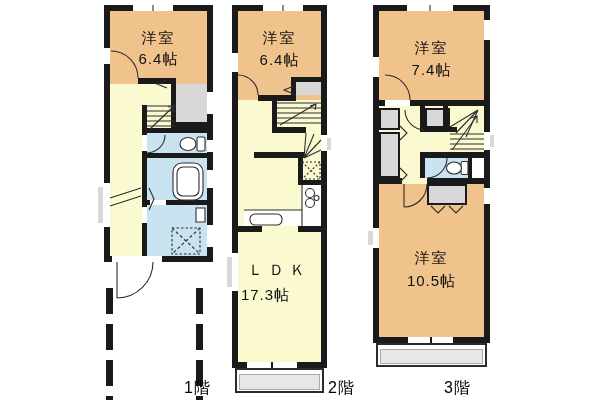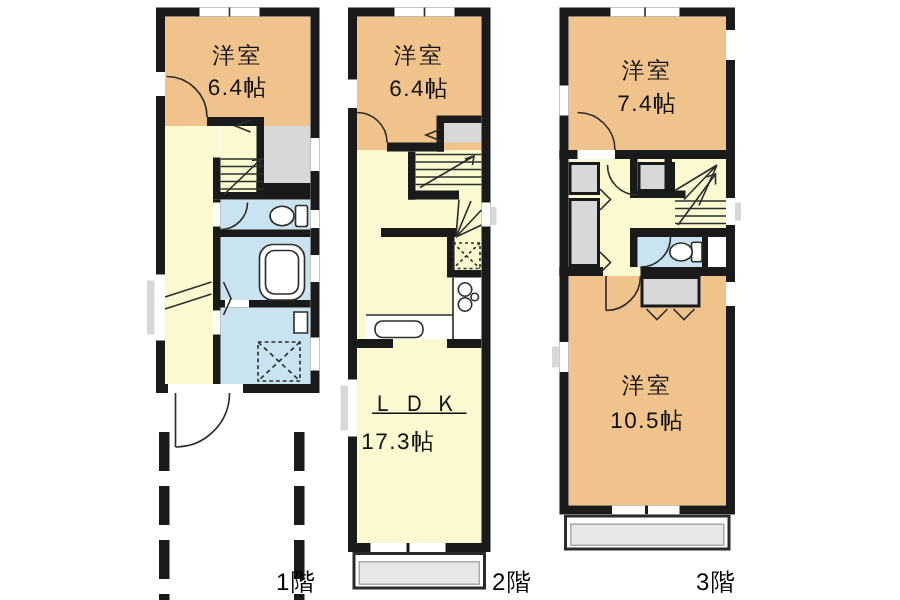--- a/index.html
+++ b/index.html
@@ -14,21 +14,21 @@
   .fill-wet{background:var(--wet,#c9e3f0);}
   .fill-closet{background:var(--closet,#d8d8d8);box-sizing:border-box;border:2px solid var(--wall,#1a1a1a);}
   .fill-closet.noborder{border:none;}
   .fill-white{background:#fff;}
   .win{background:#fff;}
   .sill{background:#d8d8d8;}
   .balcony-outer{position:absolute;border:2px solid #2b2b2b;background:#fff;box-sizing:border-box;}
   .balcony-inner{position:absolute;background:var(--balcony,#e7e7e7);border:1px solid #aaa;box-sizing:border-box;}
   .label{position:absolute;color:#111;text-align:center;font-size:15px;font-weight:500;line-height:1.1;letter-spacing:2px;white-space:nowrap;}
   .label.num{letter-spacing:1px;}
-  .label.ldk{letter-spacing:6px;text-decoration:underline;}
+  .label.ldk{letter-spacing:6px;}
   .floor-label{position:absolute;color:#000;font-size:16px;font-weight:500;letter-spacing:1px;}
   .dashcol{position:absolute;background:repeating-linear-gradient(to bottom,var(--wall,#1a1a1a) 0 26px,transparent 26px 36px);}
   svg.overlay{position:absolute;left:0;top:0;pointer-events:none;}
   svg.overlay *{vector-effect:non-scaling-stroke;}
 </style>
 </head>
 <body>
 
 <div class="canvas">
 
@@ -148,21 +148,21 @@
     <div class="balcony-inner" style="left:380px;top:349px;width:103px;height:15px"></div>
 
     <div class="label" style="left:379px;top:40px;width:105px">洋室</div>
     <div class="label num" style="left:379px;top:62px;width:105px">7.4帖</div>
     <div class="label" style="left:379px;top:250px;width:105px">洋室</div>
     <div class="label num" style="left:379px;top:273px;width:105px">10.5帖</div>
   </div>
 
   <div class="floor-label" style="left:184px;top:378px">1階</div>
   <div class="floor-label" style="left:328px;top:378px">2階</div>
-  <div class="floor-label" style="left:464px;top:378px">3階</div>
+  <div class="floor-label" style="left:444px;top:378px">3階</div>
 
   <svg class="overlay" width="600" height="400" viewBox="0 0 600 400">
     <g stroke="#2e2e2e" stroke-width="1.1" fill="none">
 
       <path d="M138,78 A27,27 0 0 0 111,51"></path>
       <polyline points="167,80 157,84 167,88"></polyline>
       <path d="M147,106H176 M147,111H176 M147,116H176 M147,121H176 M147,126H176"></path>
       <path d="M149,130 L174,106 M168,107 L174,106 L173,112"></path>
       <path d="M147,153 A18,18 0 0 0 165,135"></path>
       <g fill="#fff">

